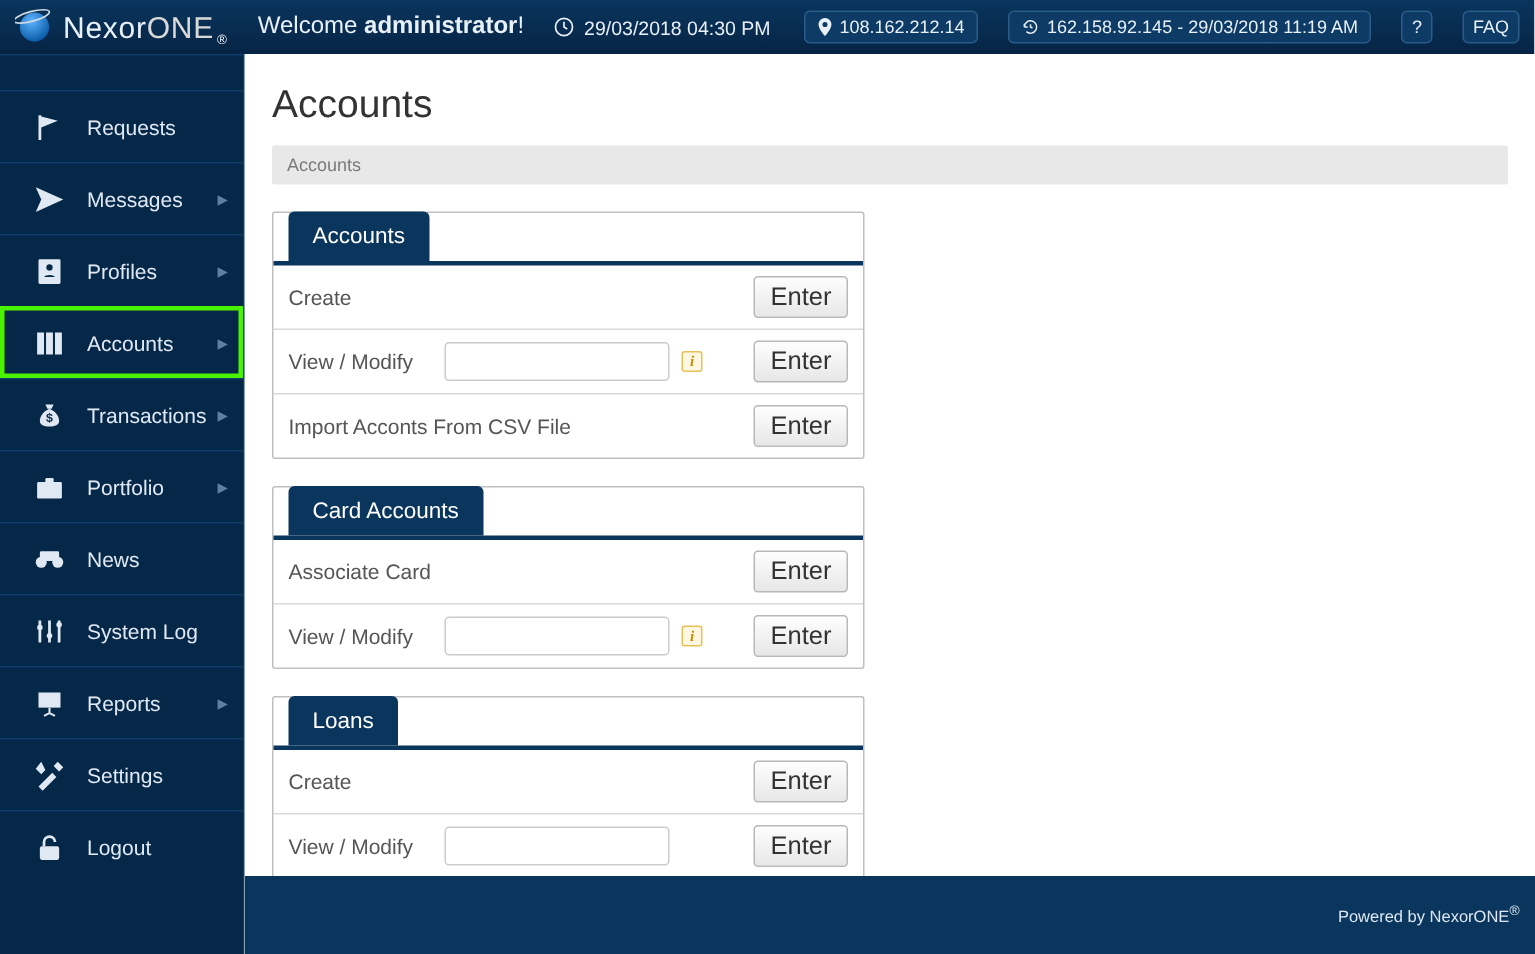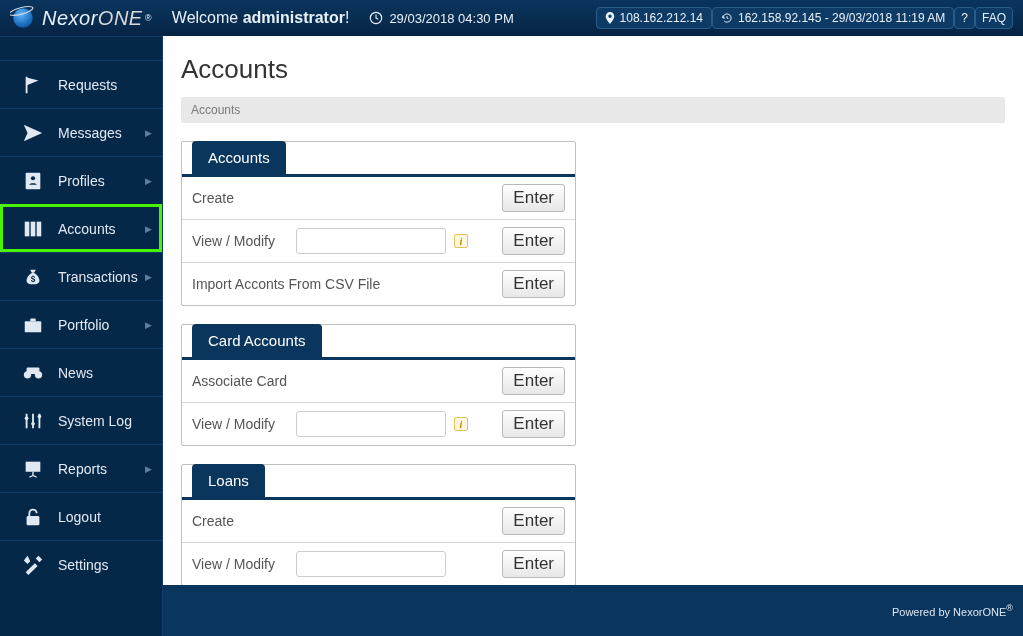--- a/index.html
+++ b/index.html
@@ -1,24 +1,24 @@
 <!DOCTYPE html>
 <html><head>
 <meta charset="utf-8">
 <style>
   *{box-sizing:border-box;margin:0;padding:0;}
   body{font-family:Arial,Helvetica,sans-serif;font-size:14px;color:#444;background:#fff;}
   .topbar{height:36px;background:linear-gradient(#0a355d,#062445);display:flex;align-items:center;color:#e8f0f8;padding:0 10px;}
-  .logo{display:flex;align-items:center;font-size:20px;font-weight:500;letter-spacing:.5px;font-style:italic;}
+  .logo{display:flex;align-items:flex-end;font-size:20px;font-weight:500;letter-spacing:.5px;}
   .logo svg{margin-right:6px;}
   .logo .one{color:#d9d9d9;font-weight:300;}
   .welcome{margin-left:20px;font-size:16px;}
   .welcome b{font-weight:bold;}
   .toptime{margin-left:20px;font-size:13px;display:flex;align-items:center;gap:6px;}
-  .top-right{margin-left:auto;display:flex;align-items:flex-end;gap:0;}
+  .top-right{margin-left:auto;display:flex;align-items:flex-end;gap:20px;}
   .chip{background:#0d3b66;border:1px solid #2a5c89;border-radius:4px;color:#e8f0f8;font-size:12px;padding:3px 8px;display:flex;align-items:center;gap:5px;}
   .chip.small{padding:3px 6px;}
   .shell{display:flex;height:600px;}
   .sidebar{width:162px;background:#062848;}
   .nav-item{display:flex;align-items:center;height:48px;padding:0 22px;color:#e0e9f3;font-size:14px;border-top:1px solid #0e3d6a;cursor:pointer;position:relative;}
   .nav-item:first-child{border-top:none;}
   .nav-item .nav-icon{width:22px;height:22px;margin-right:14px;fill:#e0e9f3;}
   .nav-item .chev{position:absolute;right:10px;color:#5e7fa2;font-size:9px;}
   .nav-item.highlight{outline:3px solid #4af300;outline-offset:-3px;}
   .nav-spacer{height:24px;border-top:1px solid #0e3d6a;}
@@ -159,30 +159,30 @@
     <div class="nav-item">
       <svg class="nav-icon" viewBox="0 0 24 24">
           <rect x="4" y="4" width="16" height="11"></rect>
           <path d="M12 15v4M8 21l4-2 4 2" stroke="#e0e9f3" stroke-width="1.5" fill="none"></path>
         </svg>
       <span>Reports</span>
       <span class="chev">▶</span>
     </div>
     <div class="nav-item">
       <svg class="nav-icon" viewBox="0 0 24 24">
+          <path d="M4 20L14 10l3 3L7 23zM18 2l4 4-3 3-4-4zM6 2l3 6-3 3-4-4z"></path>
+        </svg>
+      <span>Settings</span>
+    </div>
+    <div class="nav-item">
+      <svg class="nav-icon" viewBox="0 0 24 24">
           <rect x="5" y="11" width="14" height="10" rx="1.5"></rect>
           <path d="M8 11V8a4 4 0 018 0" fill="none" stroke="#e0e9f3" stroke-width="2"></path>
         </svg>
       <span>Logout</span>
-    </div>
-    <div class="nav-item">
-      <svg class="nav-icon" viewBox="0 0 24 24">
-          <path d="M4 20L14 10l3 3L7 23zM18 2l4 4-3 3-4-4zM6 2l3 6-3 3-4-4z"></path>
-        </svg>
-      <span>Settings</span>
     </div>
   </div>
 
   <div class="main">
     <div class="main-inner">
       <h1 class="page-title">Accounts</h1>
       <div class="crumb">Accounts</div>
 
       <div class="panel">
         <div class="panel-head">

